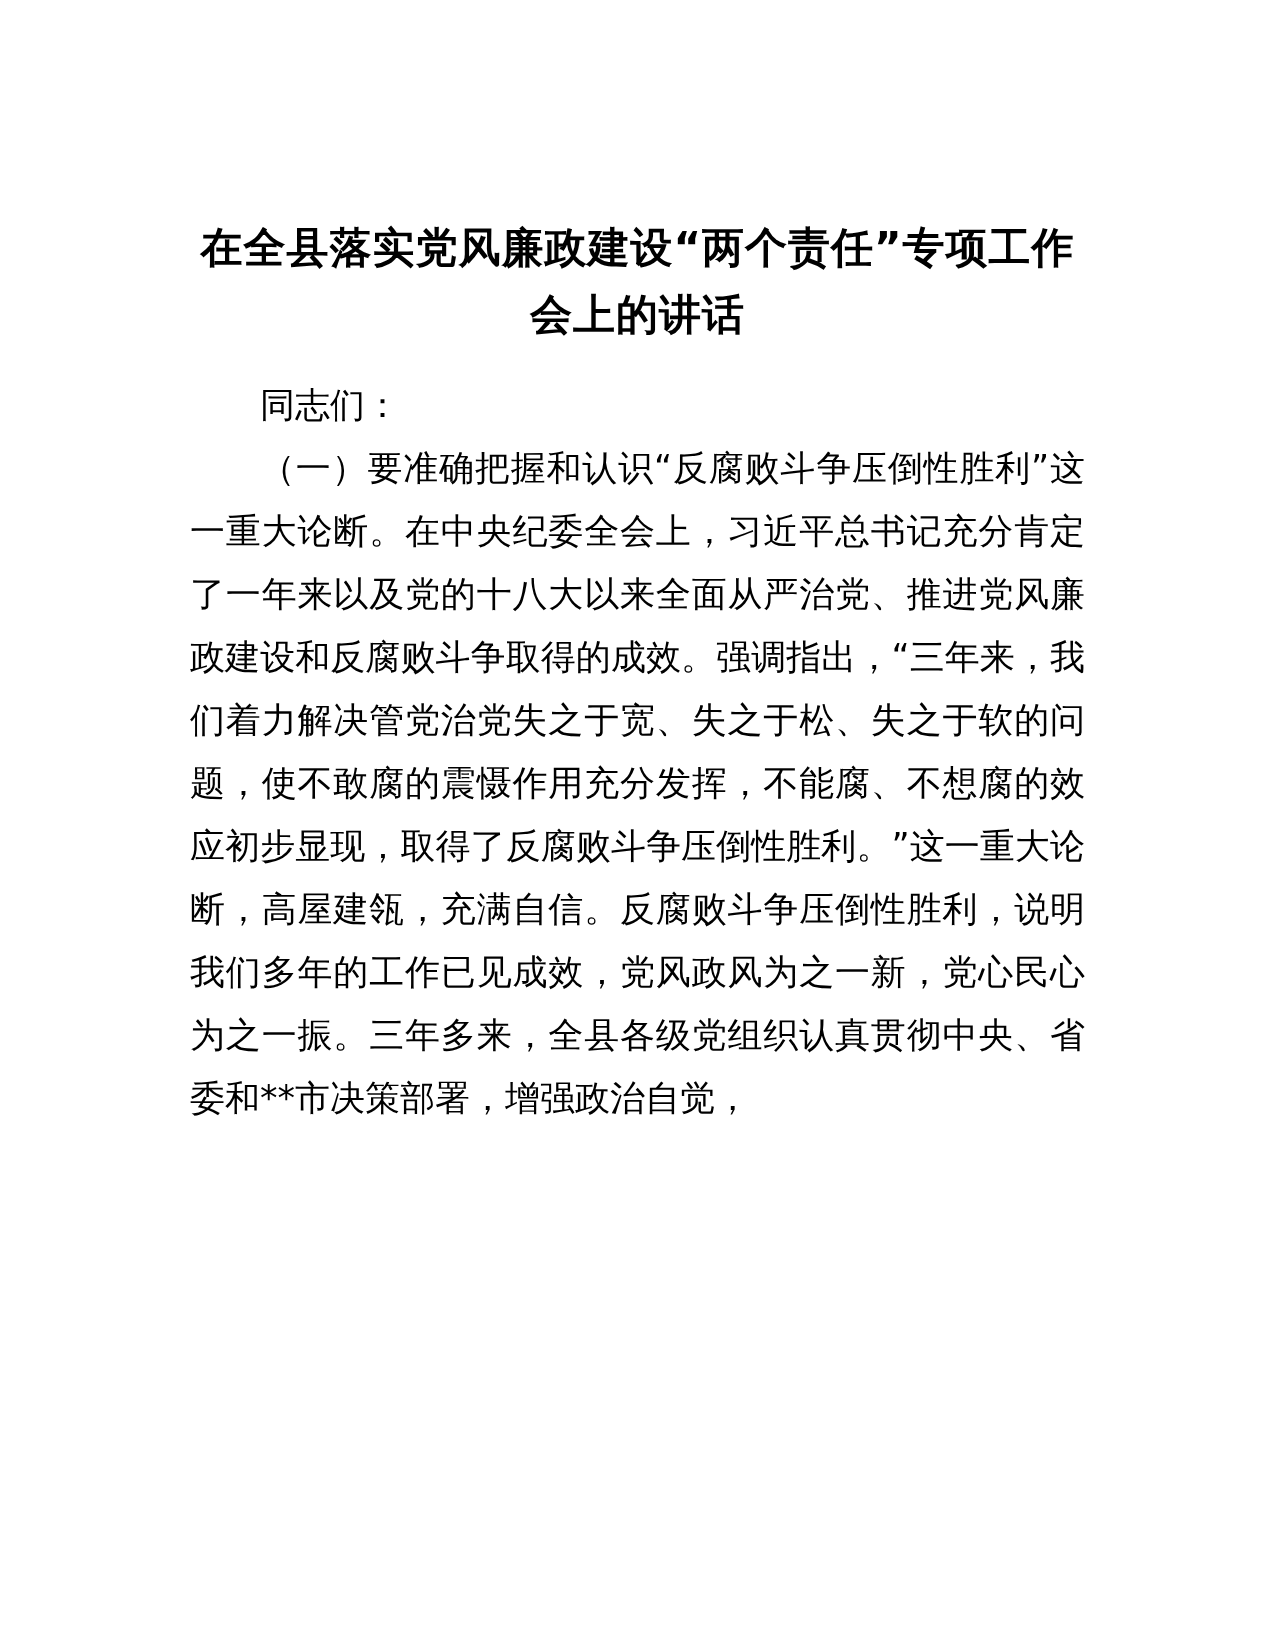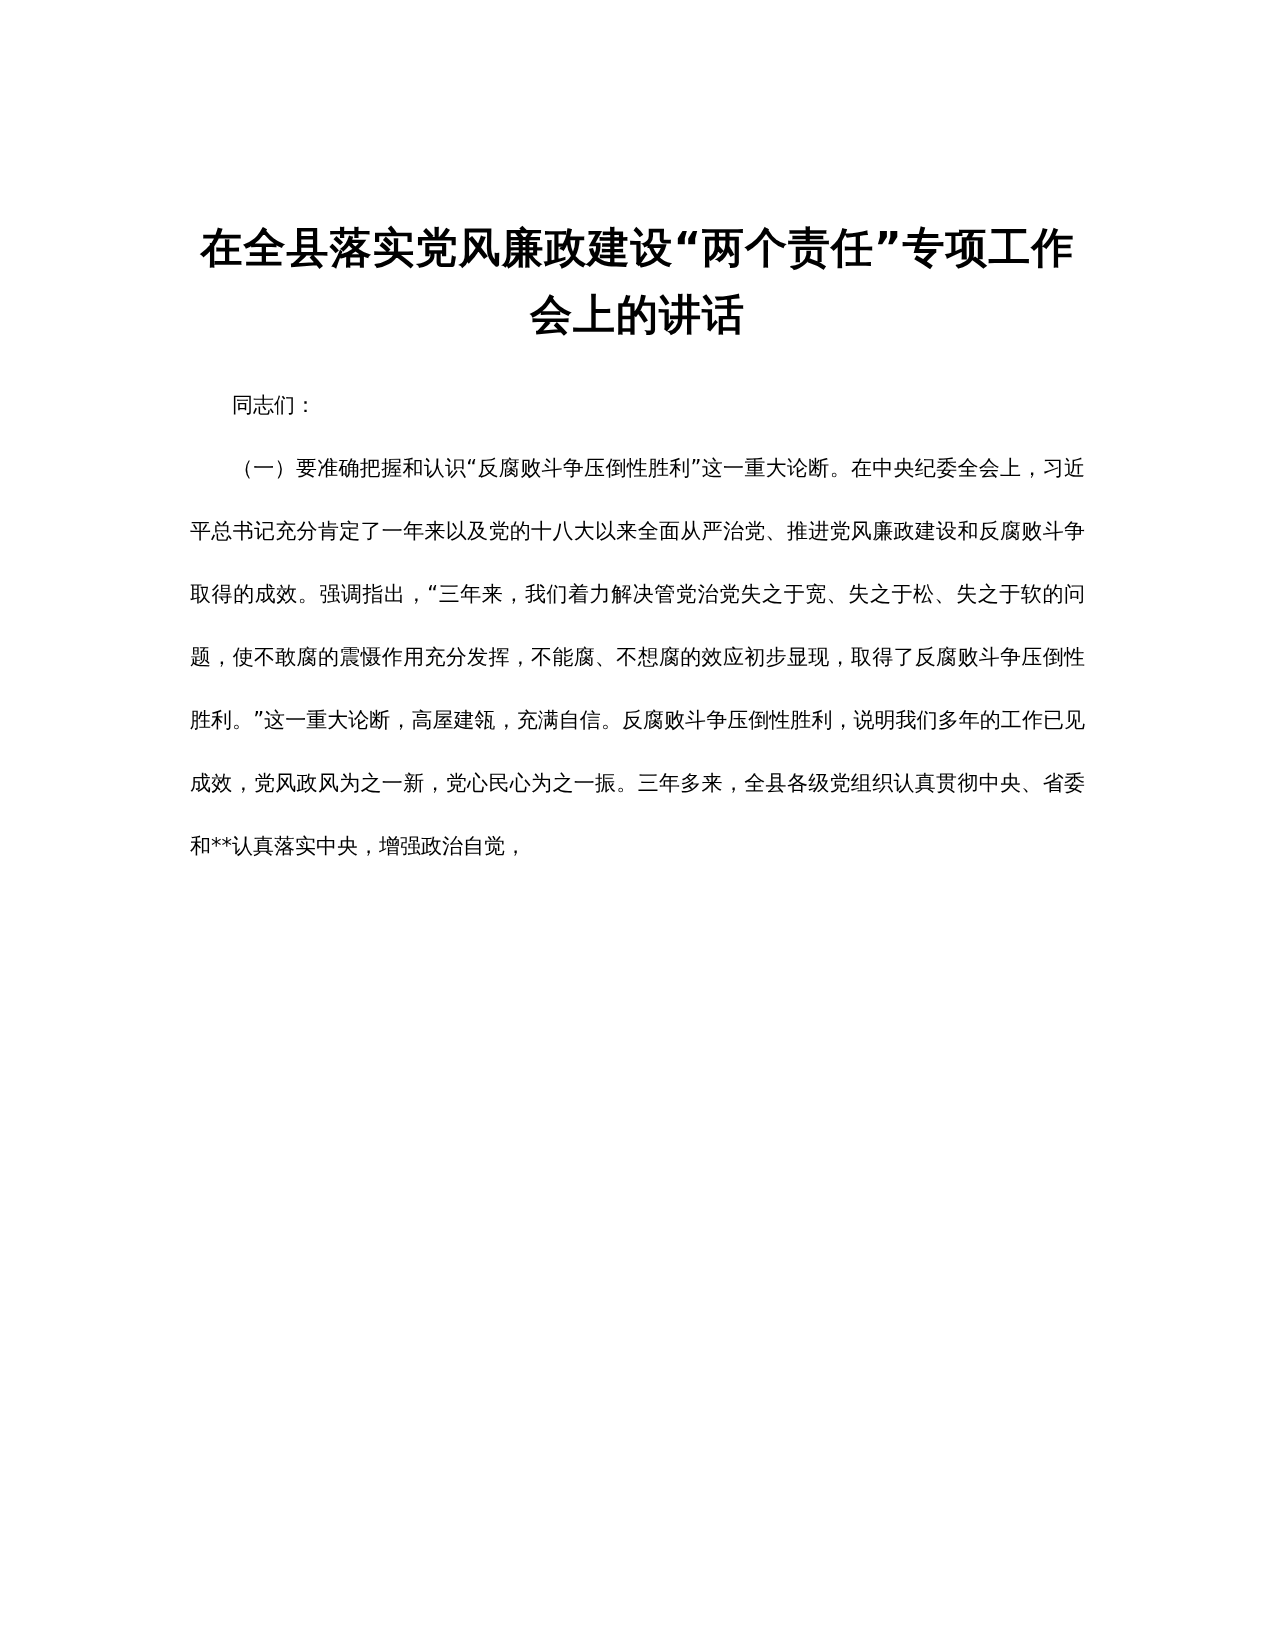--- a/index.html
+++ b/index.html
@@ -22,34 +22,34 @@
   .doc-title {
     margin: 0 0 26px 0;
     font-size: 42px;
     font-weight: bold;
     line-height: 67px;
     text-align: center;
     letter-spacing: 1px;
   }
   .doc-body p {
     margin: 0;
-    font-size: 21px;
+    font-size: 35px;
     line-height: 63px;
     text-align: justify;
     text-justify: inter-ideograph;
     text-indent: 2em;
     word-break: break-all;
   }
   .doc-body p.section-heading {
     font-weight: normal; 
   }
 </style>
 </head>
 <body>
 
 <div class="page">
   <h1 class="doc-title">在全县落实党风廉政建设“两个责任”专项工作会上的讲话</h1>
 
   <div class="doc-body">
     <p>同志们：</p>
-    <p>（一）要准确把握和认识“反腐败斗争压倒性胜利”这一重大论断。在中央纪委全会上，习近平总书记充分肯定了一年来以及党的十八大以来全面从严治党、推进党风廉政建设和反腐败斗争取得的成效。强调指出，“三年来，我们着力解决管党治党失之于宽、失之于松、失之于软的问题，使不敢腐的震慑作用充分发挥，不能腐、不想腐的效应初步显现，取得了反腐败斗争压倒性胜利。”这一重大论断，高屋建瓴，充满自信。反腐败斗争压倒性胜利，说明我们多年的工作已见成效，党风政风为之一新，党心民心为之一振。三年多来，全县各级党组织认真贯彻中央、省委和**认真落实中央，增强政治自觉，</p>
+    <p>（一）要准确把握和认识“反腐败斗争压倒性胜利”这一重大论断。在中央纪委全会上，习近平总书记充分肯定了一年来以及党的十八大以来全面从严治党、推进党风廉政建设和反腐败斗争取得的成效。强调指出，“三年来，我们着力解决管党治党失之于宽、失之于松、失之于软的问题，使不敢腐的震慑作用充分发挥，不能腐、不想腐的效应初步显现，取得了反腐败斗争压倒性胜利。”这一重大论断，高屋建瓴，充满自信。反腐败斗争压倒性胜利，说明我们多年的工作已见成效，党风政风为之一新，党心民心为之一振。三年多来，全县各级党组织认真贯彻中央、省委和**市决策部署，增强政治自觉，</p>
   </div>
 </div>
 
 </body></html>

